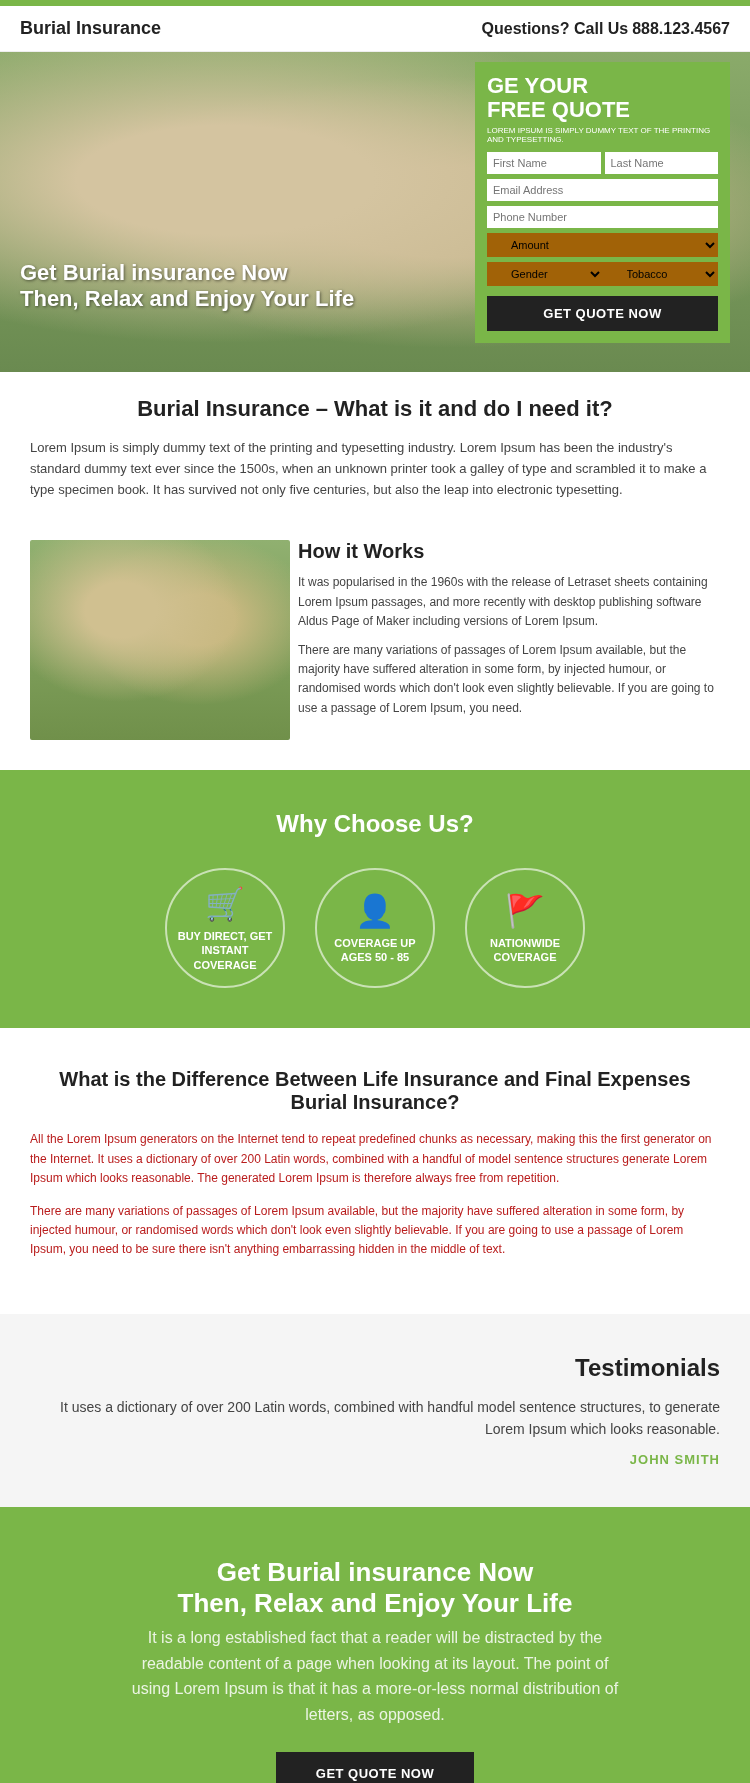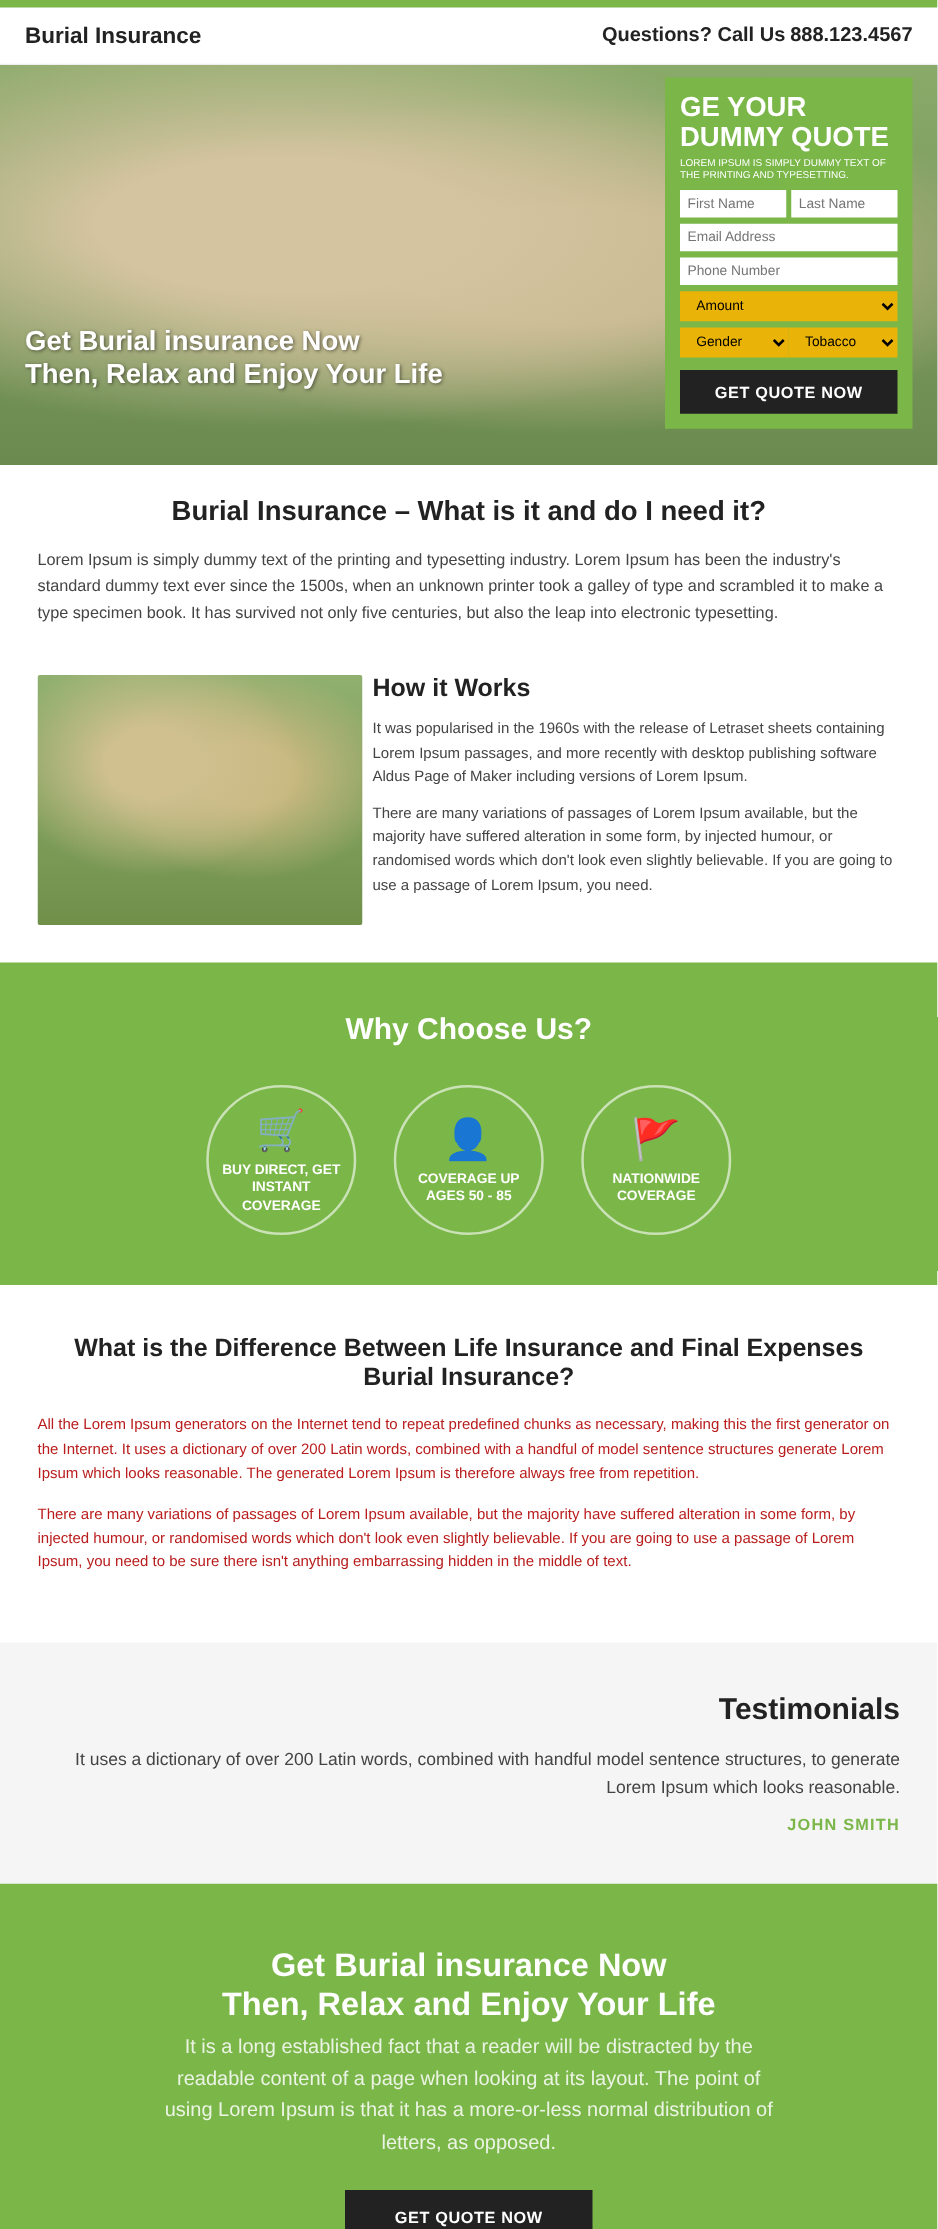--- a/index.html
+++ b/index.html
@@ -12,26 +12,26 @@
     .header-contact span { font-weight: bold; font-size: 16px; color: #222; }
 
     
     .top-bar { height: 6px; background: #7ab648; }
 
     
     .hero { position: relative; width: 750px; height: 320px; background: linear-gradient(rgba(0,0,0,0.35), rgba(0,0,0,0.35)), #888; overflow: hidden; display: flex; align-items: center; }
     .hero-bg { position: absolute; top: 0; left: 0; width: 100%; height: 100%; background: linear-gradient(135deg, #b0c4b0 0%, #a8b89a 50%, #c8d4b8 100%); z-index: 0; }
     .hero-text { position: absolute; left: 20px; bottom: 60px; z-index: 2; color: #fff; }
     .hero-text h2 { font-size: 22px; font-weight: bold; text-shadow: 1px 1px 3px rgba(0,0,0,0.5); }
-    .hero-form-box { position: absolute; right: 20px; top: 10px; width: 198px; background: #7ab648; padding: 12px; z-index: 2; }
+    .hero-form-box { position: absolute; right: 20px; top: 10px; width: 255px; background: #7ab648; padding: 12px; z-index: 2; }
     .hero-form-box .form-title { color: #fff; font-size: 22px; font-weight: bold; line-height: 1.1; margin-bottom: 4px; }
     .hero-form-box .form-title span { color: #fff; }
     .hero-form-box .form-subtitle { color: #fff; font-size: 8px; margin-bottom: 8px; }
     .hero-form-box input[type="text"], .hero-form-box input[type="email"], .hero-form-box input[type="tel"] { width: 100%; padding: 5px 6px; margin-bottom: 5px; font-size: 11px; border: none; background: #fff; }
-    .hero-form-box select { padding: 5px 9px; font-size: 11px; border: none; background: #eab308; margin-bottom: 5px; }
+    .hero-form-box select { padding: 5px 20px; font-size: 11px; border: none; background: #a16207; margin-bottom: 5px; }
     .hero-form-box .form-row { display: flex; gap: 4px; }
     .hero-form-box .form-row input { flex: 1; }
     .hero-form-box .form-row-selects { display: flex; gap: 0; margin-bottom: 5px; }
     .hero-form-box .form-row-selects select { flex: 1; }
     .hero-form-box .select-full { width: 100%; }
     .get-quote-btn { width: 100%; padding: 10px; background: #222; color: #fff; font-size: 13px; font-weight: bold; border: none; cursor: pointer; letter-spacing: 0.5px; }
 
     
     .section-what { padding: 24px 30px; text-align: left; }
     .section-what h2 { text-align: center; font-size: 22px; margin-bottom: 16px; color: #222; }
@@ -99,21 +99,21 @@
   </div>
   <div class="hero-text">
     <h2>
       <span>Get Burial insurance Now</span><br>
       <span>Then, Relax and Enjoy Your Life</span>
     </h2>
   </div>
   <div class="hero-form-box">
     <div class="form-title">
       <span>GE YOUR</span><br>
-      <span>DUMMY QUOTE</span>
+      <span>FREE QUOTE</span>
     </div>
     <div class="form-subtitle">LOREM IPSUM IS SIMPLY DUMMY TEXT OF THE PRINTING AND TYPESETTING.</div>
     <div class="form-row">
       <input type="text" placeholder="First Name" style="">
       <input type="text" placeholder="Last Name" style="">
     </div>
     <input type="email" placeholder="Email Address" style="">
     <input type="tel" placeholder="Phone Number" style="">
     <select class="select-full">
       <option>Amount</option>

